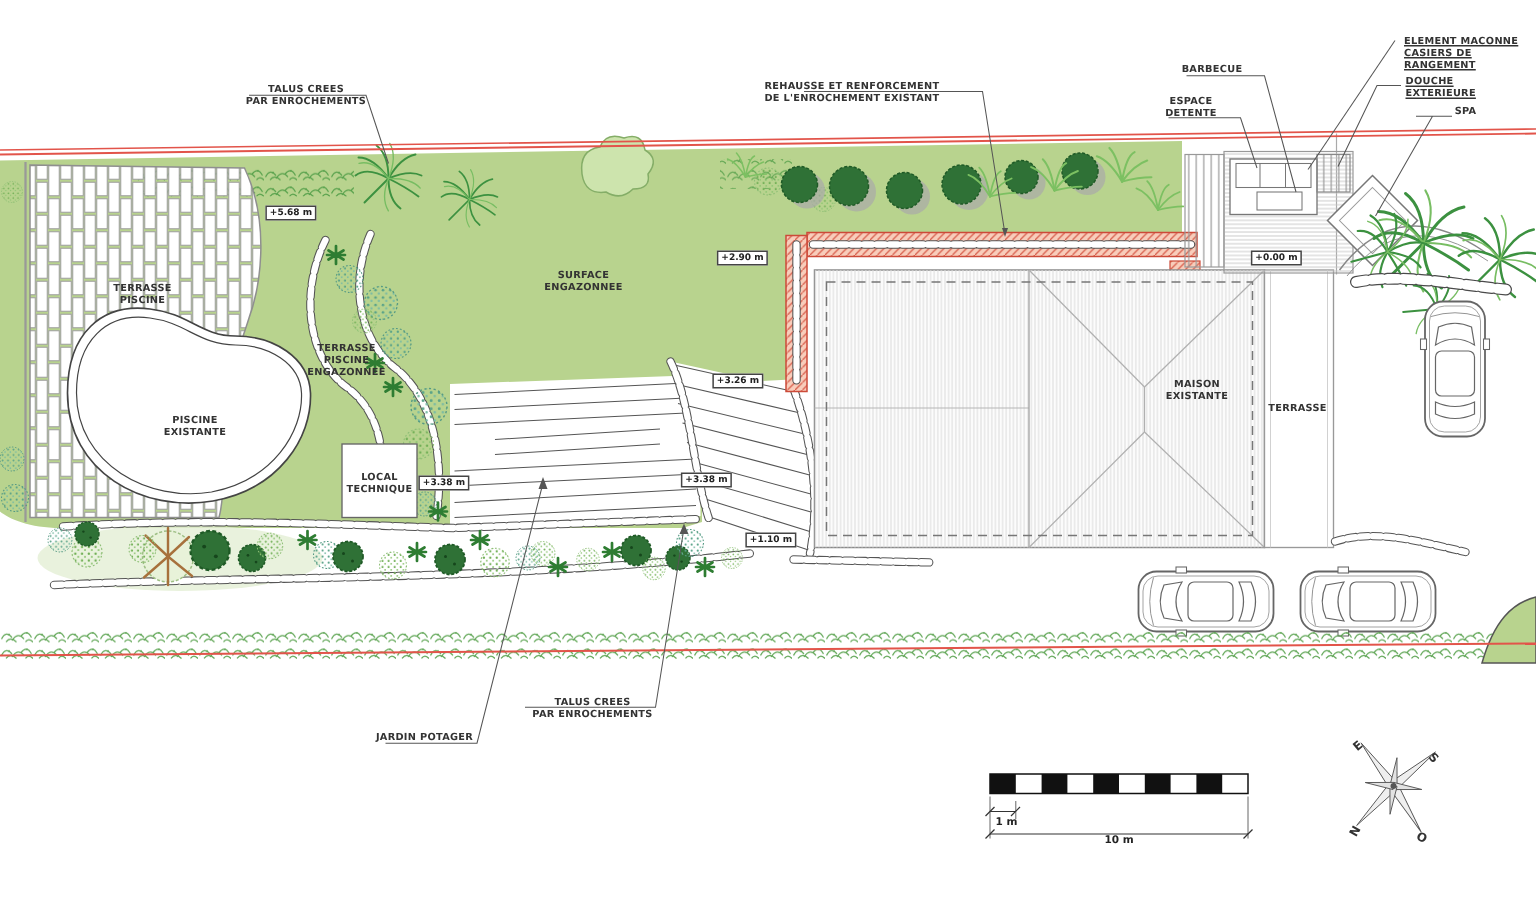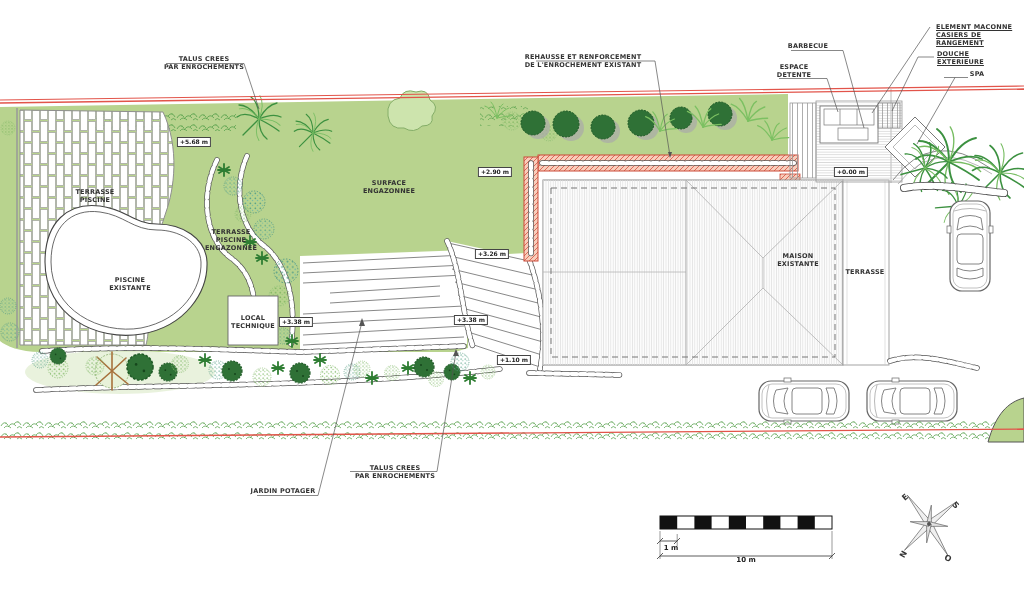--- a/index.html
+++ b/index.html
@@ -395,21 +395,21 @@
       <text x="-26" y="33" transform="rotate(-60 -26 30)">N</text>
       <text x="19" y="37" transform="rotate(25 19 34)">O</text>
     </g>
   </g>
 </svg>
 
 <div class="lbl" style="left:204px;top:63px">
   <div>TALUS CREES</div>
   <div>PAR ENROCHEMENTS</div>
 </div>
-<div class="lbl" style="left:583px;top:61px">
+<div class="lbl" style="left:568px;top:61px">
   <div>REHAUSSE ET RENFORCEMENT</div>
   <div>DE L'ENROCHEMENT EXISTANT</div>
 </div>
 <div class="lbl" style="left:808px;top:46px">
   <div>BARBECUE</div>
 </div>
 <div class="lbl" style="left:794px;top:71px">
   <div>ESPACE</div>
   <div>DETENTE</div>
 </div>

